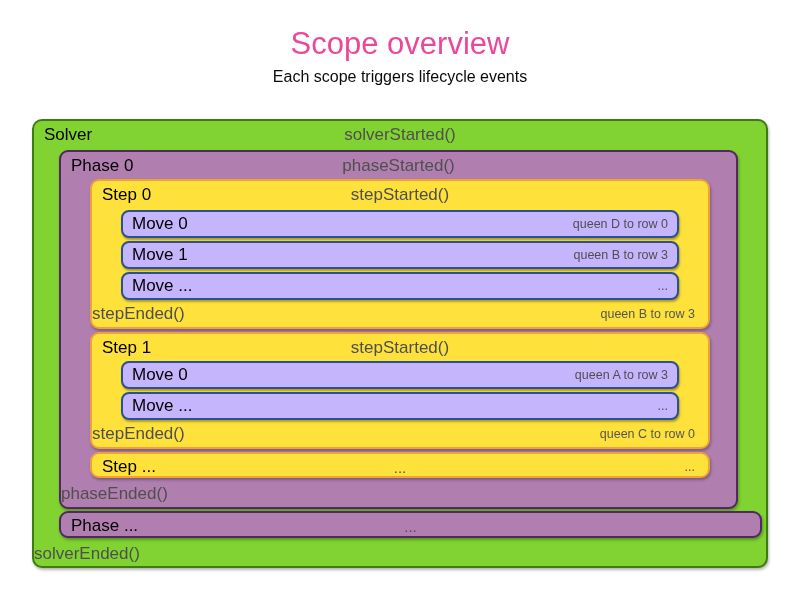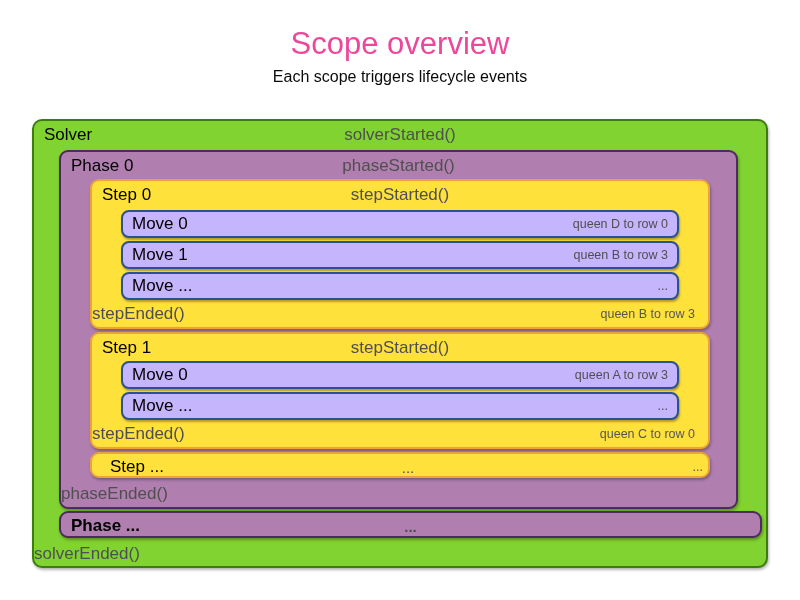--- a/index.html
+++ b/index.html
@@ -20,21 +20,21 @@
   .box{
     position:absolute;border-radius:9px;
     box-shadow:1px 2px 3px rgba(0,0,0,0.30);
   }
   .solver{
     left:32px;top:119px;width:736px;height:449px;
     background:#80d331;border:2px solid #3d7d10;border-radius:10px;
   }
   .phase{background:#b07fb0;border:2px solid #4e2a5e;}
   .phase0{left:25px;top:29px;width:679px;height:359px;padding-left:29px;}
-  .phasedots{left:25px;top:390px;width:703px;height:27px;font-weight:bold;}
+  .phasedots{left:25px;top:390px;width:703px;height:27px;}
   .step{background:#ffe13b;border:2px solid #eda339;}
   .step0{left:29px;top:27px;width:620px;height:150px;}
   .step1{left:29px;top:180px;width:620px;height:117px;}
   .stepdots{left:29px;top:300px;width:620px;height:26px;}
   .move{
     background:#c4b5fd;border:2px solid #2a5290;border-radius:8px;
     position:absolute;width:558px;height:28px;
     display:flex;align-items:center;justify-content:space-between;
     padding:0 9px;box-shadow:1px 2px 2px rgba(0,0,0,0.30);gap:34px;
   }
@@ -127,21 +127,21 @@
           <span class="label">Move ...</span>
           <span class="annot">...</span>
         </div>
         <div class="endrow" style="top:86px;">
           <span class="event">stepEnded()</span>
           <span class="annot">queen C to row 0</span>
         </div>
       </div>
 
       <div class="box step stepdots">
-        <div class="hdr" style="height:26px;margin-left:8px;">
+        <div class="hdr" style="height:26px;">
           <span class="label">Step ...</span>
           <span class="dotcenter">...</span>
           <span class="dotright">...</span>
         </div>
       </div>
 
       <div class="endrow" style="top:328px;">
         <span class="event">phaseEnded()</span>
       </div>
     </div>

